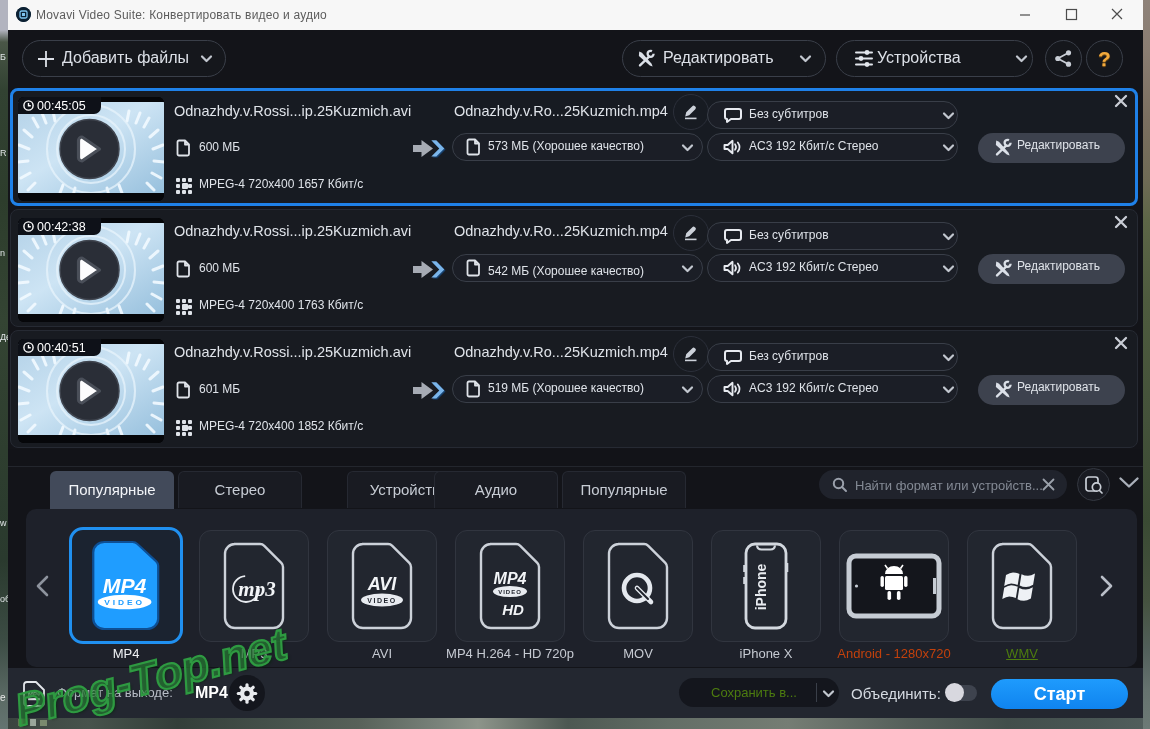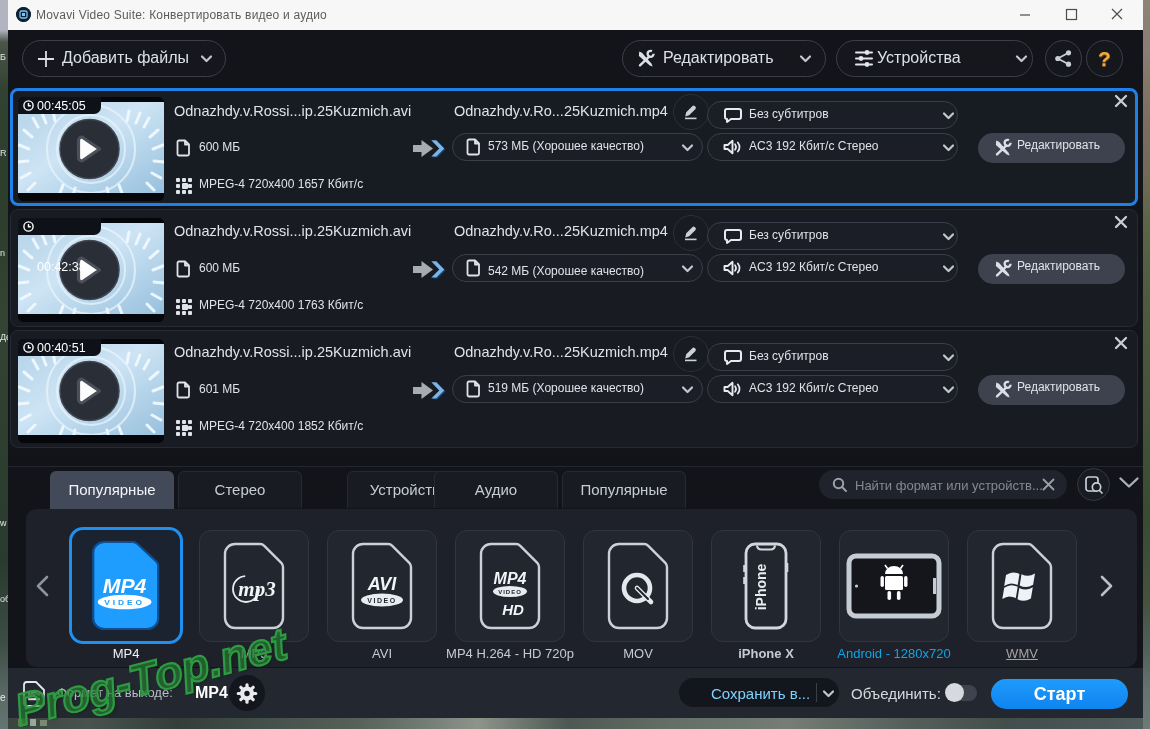--- a/index.html
+++ b/index.html
@@ -273,21 +273,21 @@
 <rect x="0" y="0" width="146" height="5" fill="#06070a"></rect>
 <rect x="0" y="96" width="146" height="8" fill="#06070a"></rect>
 <circle cx="71.5" cy="52" r="29.5" fill="#2a2e37" stroke="#40454f" stroke-width="1.5"></circle>
 <path d="M64 40 l17.5 12 -17.5 12 a3.5 3.5 0 0 1 -3.5 -3.5 v-17 a3.5 3.5 0 0 1 3.5 -3.5 z" fill="#fdfdfe" stroke="#4a4f59" stroke-width="3.2" stroke-linejoin="round"></path>
 </svg>
   </div>
 <div class="chip" style="left:18px;top:218px">
     <svg width="11" height="11" style="left:5px;top:3px">
       <use href="#clockg"></use>
     </svg>
-    <span style="position:absolute;left:19px;top:1.5px;margin-top:40px;">00:42:38</span>
+    <span style="position:absolute;left:19px;top:1.5px;">00:42:38</span>
   </div>
 <div class="rowtxt" style="left:174px;top:223px;font-size:14.5px">Odnazhdy.v.Rossi...ip.25Kuzmich.avi</div>
 <svg width="16" height="18" style="left:176px;top:260px">
     <use href="#doc"></use>
   </svg>
 <div class="rowtxt" style="left:199px;top:261px">600 МБ</div>
 <svg width="18" height="18" style="left:175px;top:298px">
     <use href="#grid"></use>
   </svg>
 <div class="rowtxt" style="left:199px;top:298px">MPEG-4 720x400 1763 Кбит/с</div>
@@ -512,38 +512,38 @@
       <path d="M15.5 3.3 q3 1.5 6.5 1.5 q3 0 7 -2.3 l-1.9 11.3 q-4 2.3 -7 2.3 q-3.5 0 -6.4 -1.6 z"></path>
       <path d="M-2.3 18.3 q4 -2.5 7 -2.5 q3.5 0 6.5 1.5 l-1.9 11.2 q-3 -1.5 -6.5 -1.5 q-3 0 -7 2.5 z" transform="translate(0.5,-1.5)"></path>
       <path d="M13.3 17 q3 1.5 6.5 1.5 q3 0 7 -2.3 l-1.9 11.3 q-4 2.3 -7 2.3 q-3.5 0 -6.4 -1.6 z"></path>
     </g>
   </svg>
 <div class="tlabel" style="left:62px;color:#f0f2f5;">MP4</div>
 <div class="tlabel" style="left:190px;color:#c6cad2;">MP3</div>
 <div class="tlabel" style="left:318px;color:#c6cad2;">AVI</div>
 <div class="tlabel" style="left:446px;color:#c6cad2;">MP4 H.264 - HD 720p</div>
 <div class="tlabel" style="left:574px;color:#c6cad2;">MOV</div>
-<div class="tlabel" style="left:702px;color:#c6cad2;font-weight:bold;">iPhone X</div>
-<div class="tlabel" style="left:830px;color:#0ea5e9;">Android - 1280x720</div>
-<div class="tlabel" style="left:958px;color:#a3a3a3;text-decoration:underline;">WMV</div>
+<div class="tlabel" style="left:702px;color:#c6cad2;">iPhone X</div>
+<div class="tlabel" style="left:830px;color:#c2410c;">Android - 1280x720</div>
+<div class="tlabel" style="left:958px;color:#4d7c0f;text-decoration:underline;">WMV</div>
 
 <div id="bbar" class="abs"></div>
 <svg width="22" height="26" style="left:23px;top:681px">
     <path d="M4 1 h9 l8 8 v13 a3 3 0 0 1 -3 3 h-14 a3 3 0 0 1 -3 -3 v-18 a3 3 0 0 1 3 -3 z" fill="none" stroke="#e3e6eb" stroke-width="1.8" stroke-linejoin="round"></path>
     <text x="11" y="15" font-family="Liberation Sans" font-size="6" font-weight="bold" font-style="italic" fill="#e3e6eb" text-anchor="middle">MP4</text>
     <rect x="5" y="17" width="12" height="2.2" fill="#e3e6eb"></rect>
   </svg>
 <div class="abs" style="left:57px;top:685px;font-size:13px;color:#b9bec7;">Формат на выходе:</div>
 <div class="abs" style="left:195px;top:684px;font-size:16px;font-weight:bold;color:#fff;">MP4</div>
 <div class="abs" style="left:229px;top:675px;width:36px;height:36px;border-radius:50%;background:#14161d;"></div>
 <svg width="20" height="23" style="left:237px;top:682px">
     <use href="#gear"></use>
   </svg>
 <div class="abs" style="left:679px;top:678px;width:160px;height:29px;border-radius:15px;background:#14161d;"></div>
-<div class="abs" style="left:711px;top:685px;font-size:15px;color:#7dd3fc;">Сохранить в...</div>
+<div class="abs" style="left:711px;top:685px;font-size:13px;color:#4d7c0f;">Сохранить в...</div>
 <div class="abs" style="left:816px;top:683px;width:1px;height:19px;background:#3a3f49;"></div>
 <svg width="11" height="8" style="left:823px;top:690px">
     <use href="#chev"></use>
   </svg>
 <div class="abs" style="left:851px;top:685px;font-size:15px;color:#d5dae1;">Объединить:</div>
 <div class="abs" style="left:946px;top:685px;width:31px;height:16px;border-radius:8px;background:#3e434e;"></div>
 <div class="abs" style="left:945px;top:683px;width:19px;height:19px;border-radius:50%;background:#d8d8df;"></div>
 <div class="abs" style="left:991px;top:679px;width:137px;height:30px;border-radius:15px;background:linear-gradient(#1e9bfd,#0f84ef);color:#fff;font-weight:bold;font-size:18px;text-align:center;line-height:30px;">Старт</div>
 <div id="wm" class="abs">Prog-Top.net</div>
 

